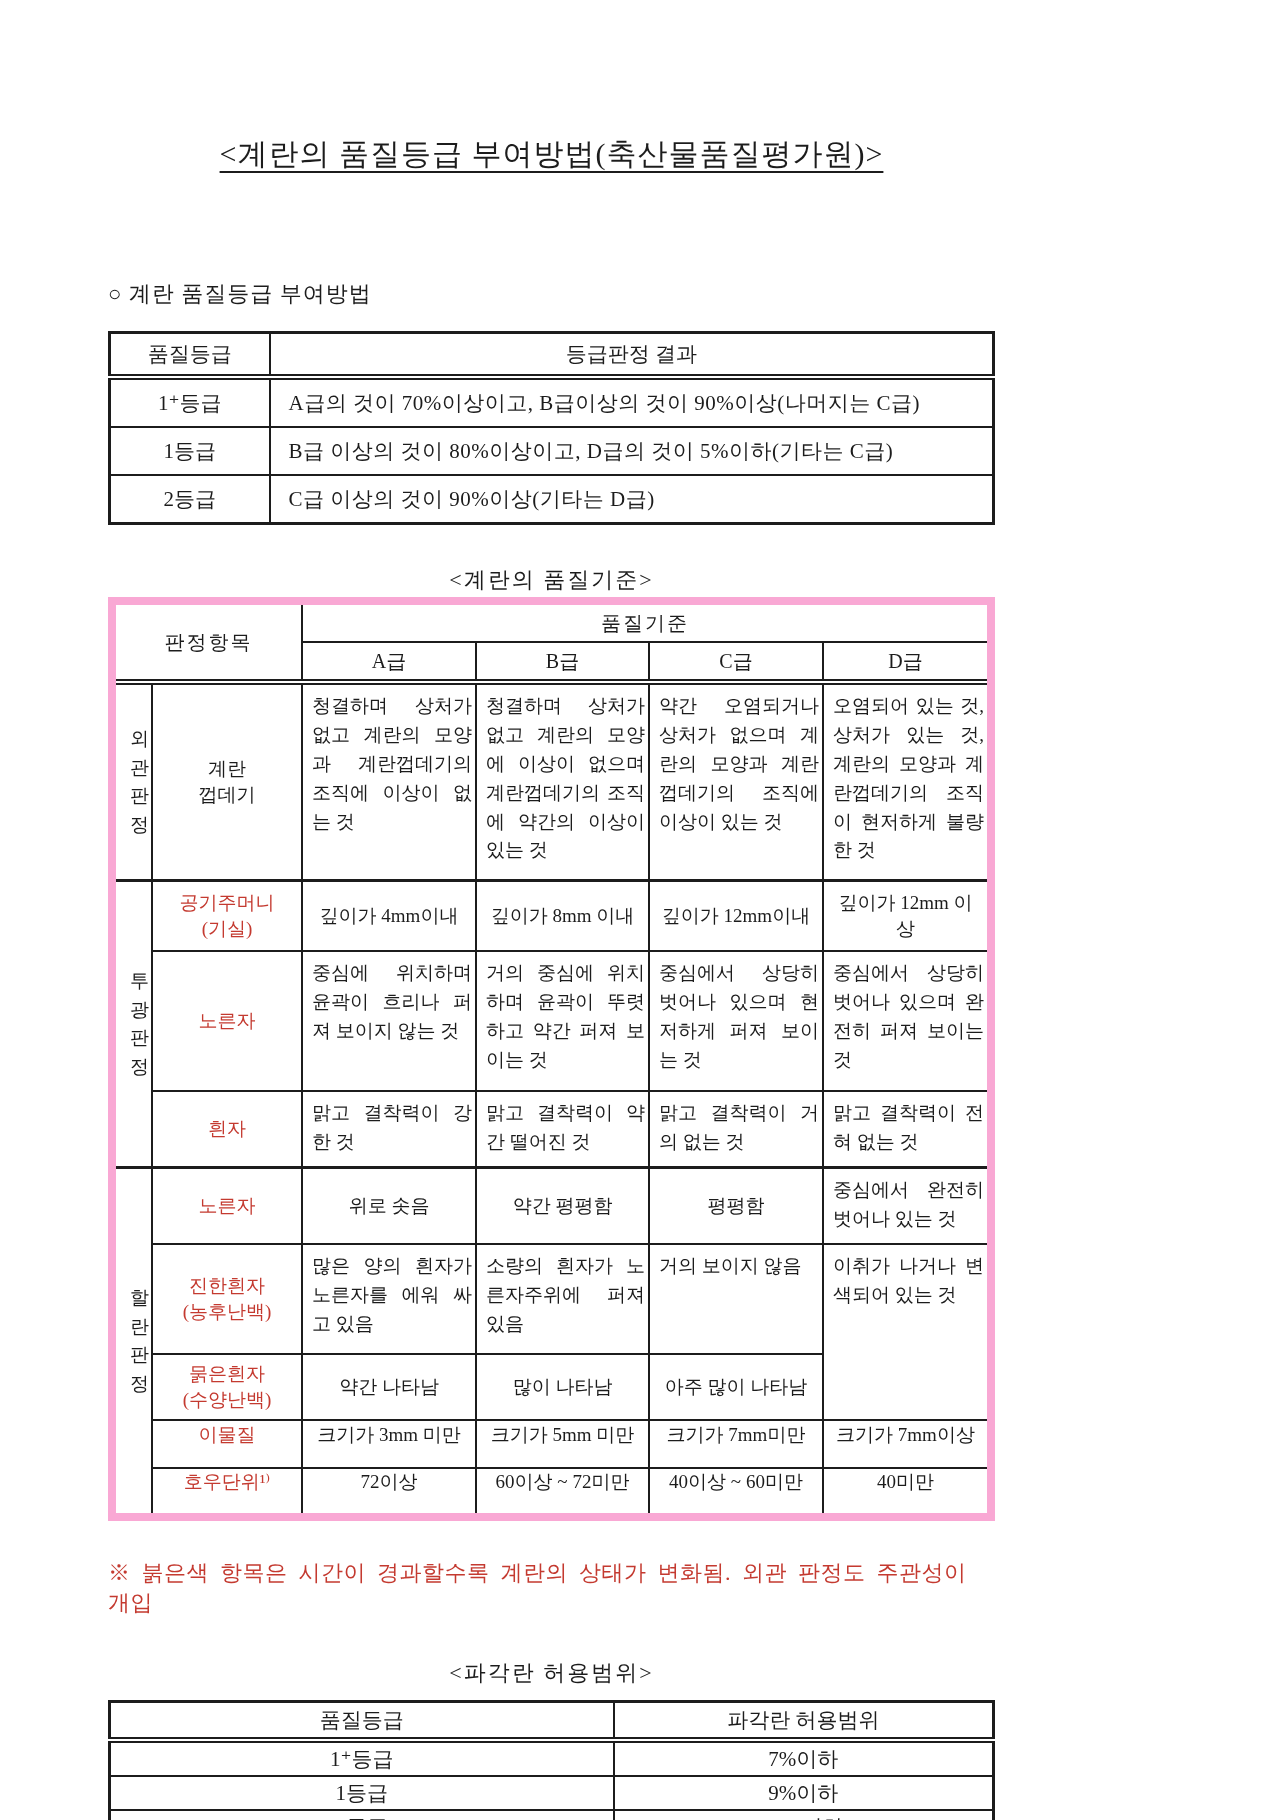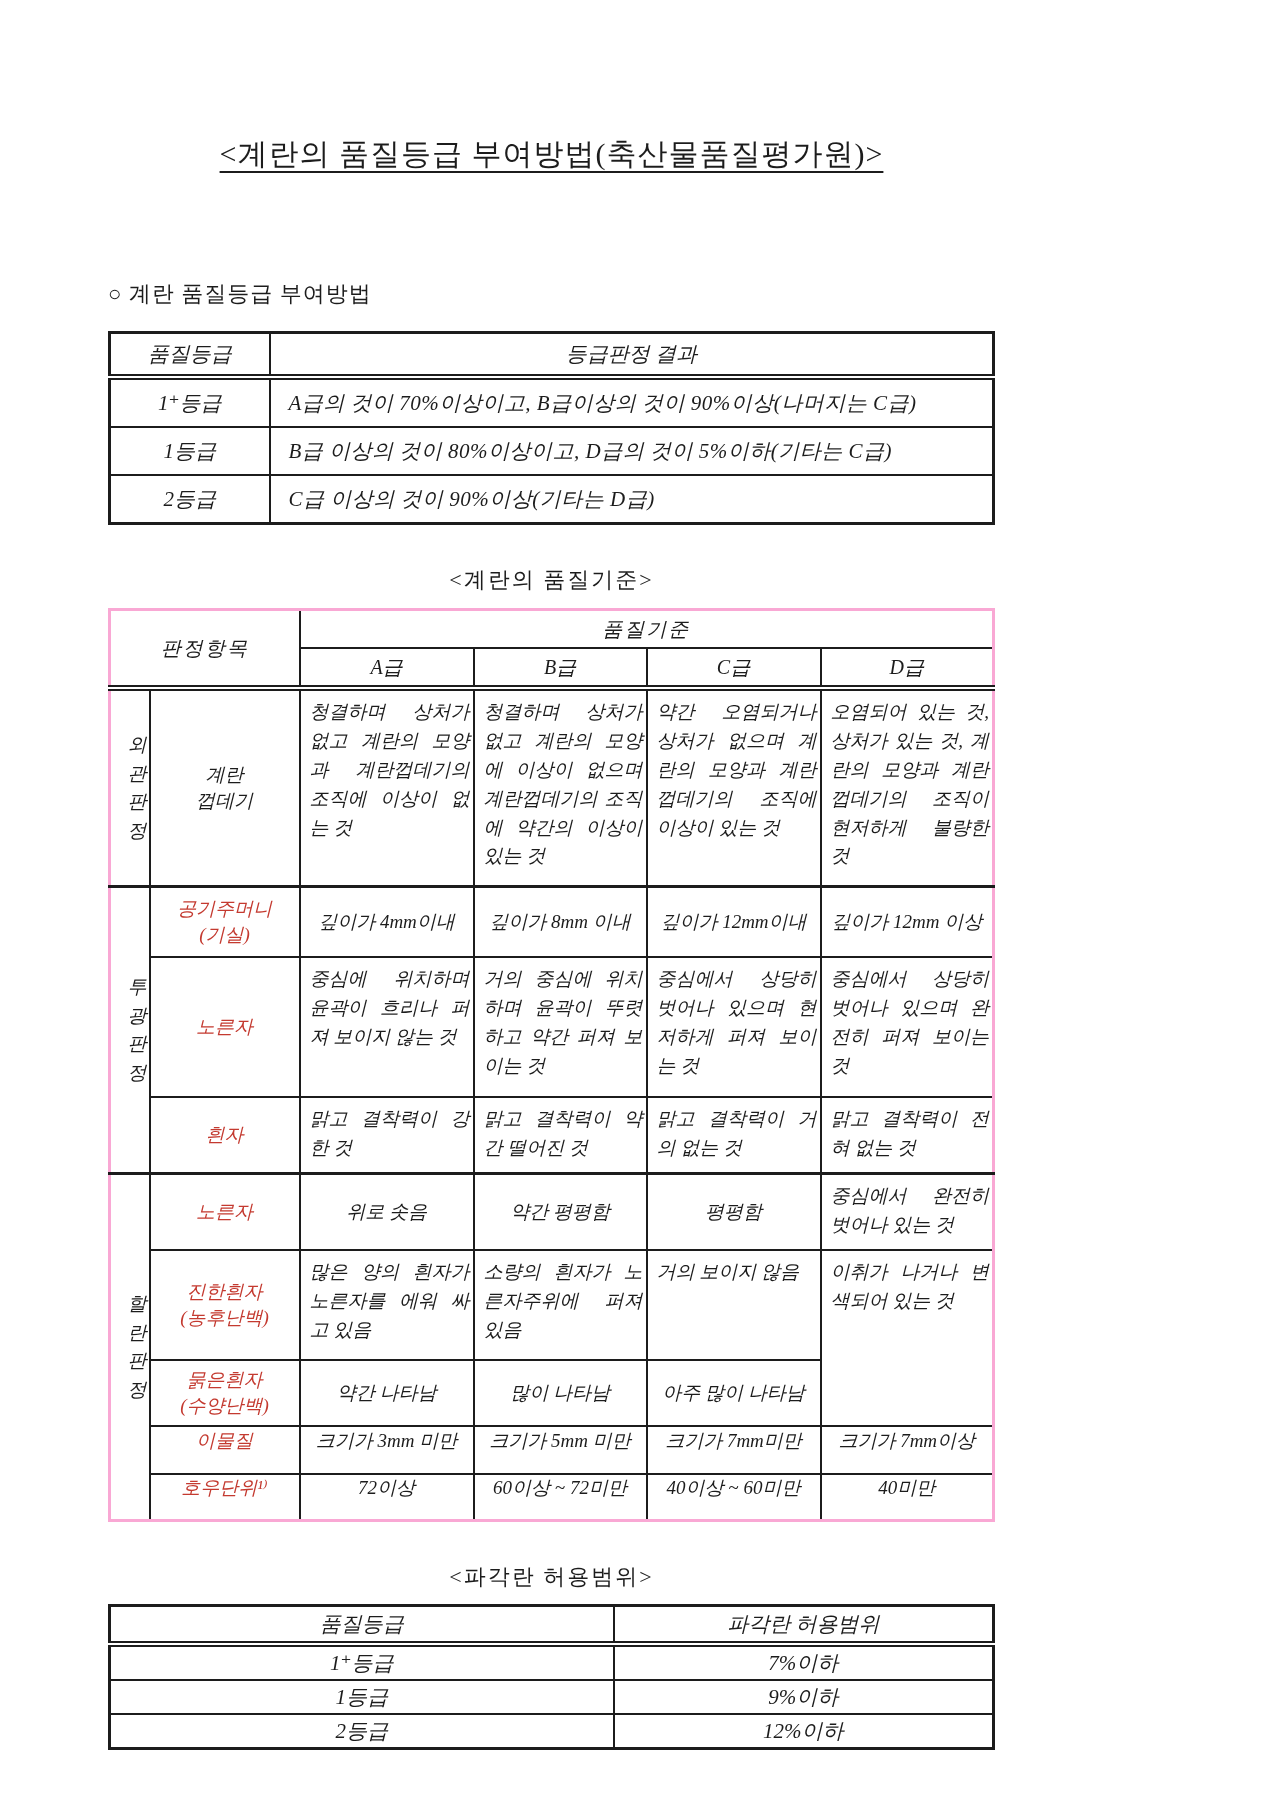--- a/index.html
+++ b/index.html
@@ -23,34 +23,34 @@
     text-underline-offset:7px;
     margin-top:20px;
   }
 
   .section-heading {
     margin-top:104px;
     font-size:22px;
     letter-spacing:1px;
   }
 
-  table { border-collapse:collapse; width:100%; table-layout:fixed;font-style:italic; }
+  table { border-collapse:collapse; width:100%; table-layout:fixed; }
   th, td { font-weight:normal; }
 
   
   .t1 { margin-top:22px; font-size:21px; border:3px solid #1c1c1c; }
   .t1 th, .t1 td { border:2px solid #1c1c1c; padding:4px 6px; }
   .t1 thead th { height:32px; text-align:center; border-bottom:6px double #1c1c1c; }
   .t1 tbody td { height:38px; }
   .t1 .grade-col { width:160px; text-align:center; }
   .t1 .result-col { text-align:left; padding-left:18px; letter-spacing:0.5px; }
 
   
   .tbl-title { margin-top:40px; text-align:center; font-size:22px; letter-spacing:2px; }
-  .t2 { margin-top:13px; font-size:19px; border:3px solid #f9a8d4; }
+  .t2 { margin-top:2px; font-size:19px; border:8px solid #f9a8d4; }
   .t2 th, .t2 td { border:2px solid #1c1c1c; padding:4px 8px; vertical-align:middle; }
   .t2 thead .h-item { border-bottom:6px double #1c1c1c; text-align:center; font-size:20px; letter-spacing:2px; }
   .t2 thead .h-crit { height:28px; text-align:center; font-size:20px; letter-spacing:2px; }
   .t2 thead .h-grade { height:28px; text-align:center; font-size:20px; border-bottom:6px double #1c1c1c; }
   .t2 .grp { text-align:right; white-space:pre-line; line-height:1.5; padding:0 2px; }
   .t2 .item { text-align:center; white-space:pre-line; line-height:1.35; padding:4px 2px; }
   .t2 .jst {
     text-align:justify; text-align-last:left;
     vertical-align:top; word-break:break-all;
     line-height:1.52; padding:7px 3px 5px 9px;
@@ -200,20 +200,21 @@
       <tr class="tight">
         <td class="item red" style="height:24px">호우단위¹⁾</td>
         <td class="ctr">72이상</td>
         <td class="ctr">60이상 ~ 72미만</td>
         <td class="ctr">40이상 ~ 60미만</td>
         <td class="ctr">40미만</td>
       </tr>
     </tbody>
   </table>
 
+  <div class="note">※ 붉은색 항목은 시간이 경과할수록 계란의 상태가 변화됨. 외관 판정도 주관성이 개입</div>
 
   <div class="tbl-title">&lt;파각란 허용범위&gt;</div>
 
   <table class="t3">
     <colgroup>
         <col style="width:504px">
         <col>
       </colgroup>
     <thead>
       <tr>

